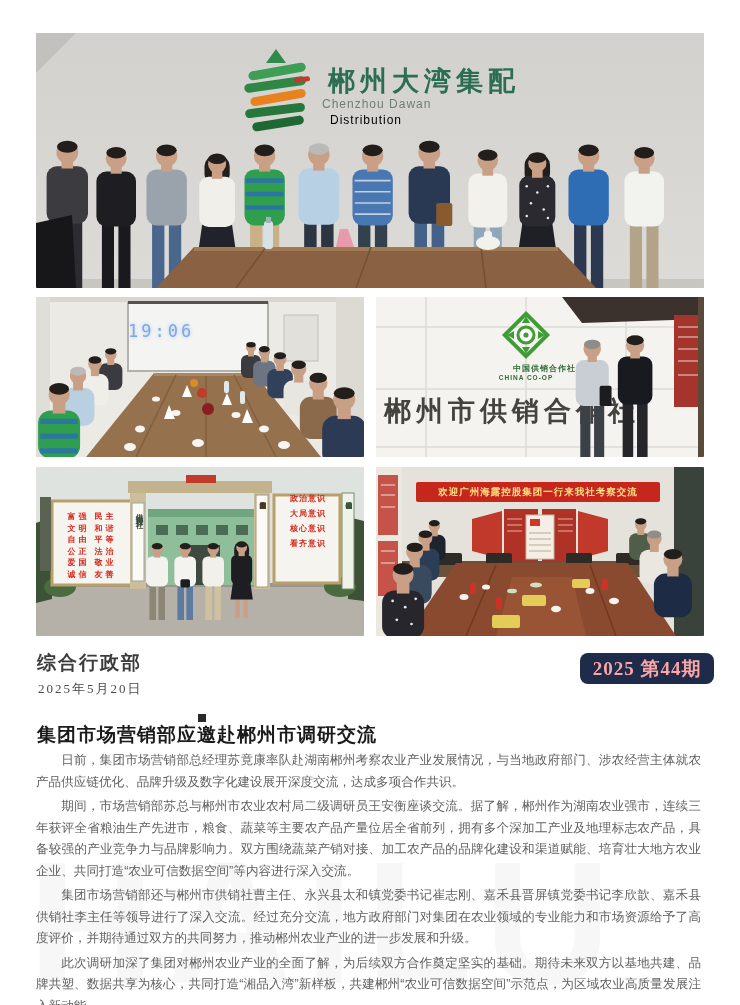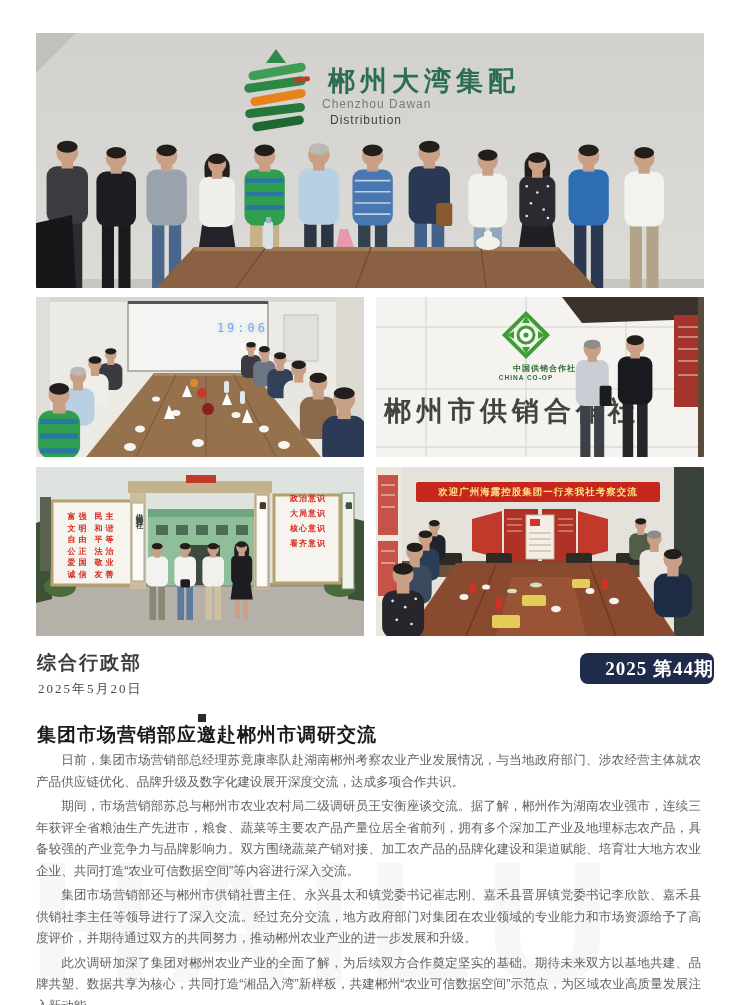--- a/index.html
+++ b/index.html
@@ -12,25 +12,25 @@
   .photo-mr{left:376px;top:297px;width:328px;height:160px;}
   .photo-bl{left:36px;top:467px;width:328px;height:169px;}
   .photo-br{left:376px;top:467px;width:328px;height:169px;}
   .ovl{position:absolute;z-index:2;pointer-events:none;}
   .fg{z-index:3;}
   .bg{z-index:1;}
 
   
   .logo-cn{left:292px;top:30px;font-size:27px;font-weight:bold;color:#2c6e52;letter-spacing:5px;}
   .logo-en1{left:286px;top:64px;font-size:12px;color:#6f7f74;letter-spacing:1px;}
-  .logo-en2{left:294px;top:80px;font-size:12px;color:#404040;letter-spacing:1px;}
+  .logo-en2{left:294px;top:80px;font-size:12px;color:#000000;letter-spacing:1px;}
 
   
-  .clock{left:92px;top:24px;width:140px;text-align:right;font-family:"DejaVu Sans Mono",monospace;
-         font-size:12px;color:#7fa6e6;letter-spacing:3px;text-shadow:0 0 4px #a9c6f2;}
+  .clock{left:92px;top:24px;width:140px;text-align:left;font-family:"DejaVu Sans Mono",monospace;
+         font-size:17px;color:#7fa6e6;letter-spacing:3px;text-shadow:0 0 4px #a9c6f2;}
 
   
   .emblem-cn{left:100px;top:66px;width:100px;text-align:right;font-size:8px;font-weight:bold;color:#2c6b33;letter-spacing:1px;}
   .emblem-en{left:100px;top:77px;width:100px;text-align:center;font-size:6.5px;font-weight:bold;color:#2c6b33;letter-spacing:1px;}
   .coop-big{left:8px;top:96px;width:320px;font-size:27px;font-weight:bold;color:#45433e;
             letter-spacing:5px;white-space:nowrap;font-family:"Liberation Serif",serif;}
 
   
   .vtext{writing-mode:vertical-rl;text-orientation:upright;}
   .values-wall{left:20px;top:44px;width:72px;text-align:center;font-size:8px;font-weight:bold;
@@ -44,22 +44,22 @@
   
   .banner{left:40px;top:15px;width:244px;height:20px;background:#c5271d;border-radius:2px;
           color:#ffe084;font-size:9.5px;font-weight:bold;text-align:center;line-height:20px;letter-spacing:1px;}
 
   
   .dept{position:absolute;left:37px;top:650px;font-family:"Liberation Serif",serif;font-weight:bold;
         font-size:19px;color:#3c3c3c;letter-spacing:2px;z-index:4;}
   .date{position:absolute;left:38px;top:680px;font-family:"Liberation Serif",serif;
         font-size:13px;color:#4a4a4a;letter-spacing:2px;z-index:4;}
   .badge{position:absolute;left:580px;top:653px;width:134px;height:31px;background:#1f2b4a;border-radius:8px;
-         color:#ffffff;font-family:"Liberation Serif",serif;font-weight:bold;font-size:19px;
-         text-align:right;line-height:31px;letter-spacing:1px;z-index:4;}
+         color:#fca5a5;font-family:"Liberation Serif",serif;font-weight:bold;font-size:19px;
+         text-align:center;line-height:31px;letter-spacing:1px;z-index:4;}
   .headline{position:absolute;left:37px;top:714px;display:flex;align-items:center;z-index:4;flex-direction:column;}
   .headline .bullet{width:8px;height:8px;background:#2a2a2a;margin-right:10px;flex:none;}
   .headline .htext{font-size:19px;font-weight:bold;color:#1b1b1b;letter-spacing:1px;}
   .article{position:absolute;left:36px;top:750px;width:668px;z-index:4;font-size:12.6px;color:#616161;
            line-height:21.5px;text-align:justify;}
   .article p{margin:0 3px 3px 0;text-indent:2em;}
   .watermark{position:absolute;left:28px;top:822px;font-size:175px;font-weight:bold;color:rgba(60,60,60,0.045);
              letter-spacing:12px;z-index:0;pointer-events:none;font-family:"Liberation Sans",sans-serif;}
 </style>
 </head>

